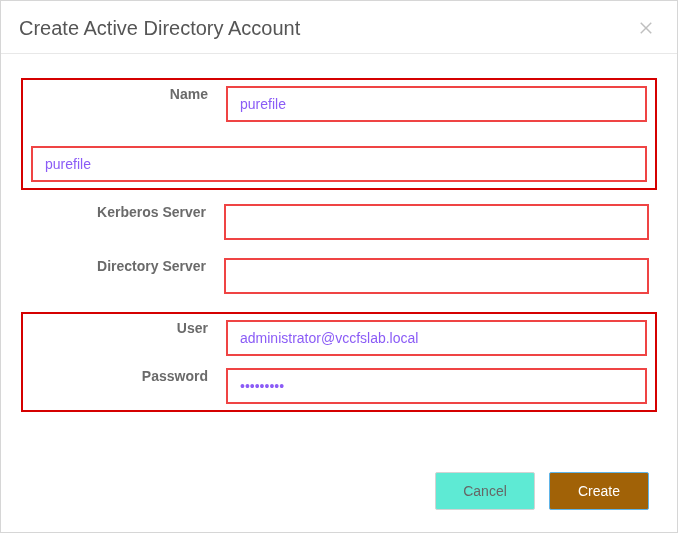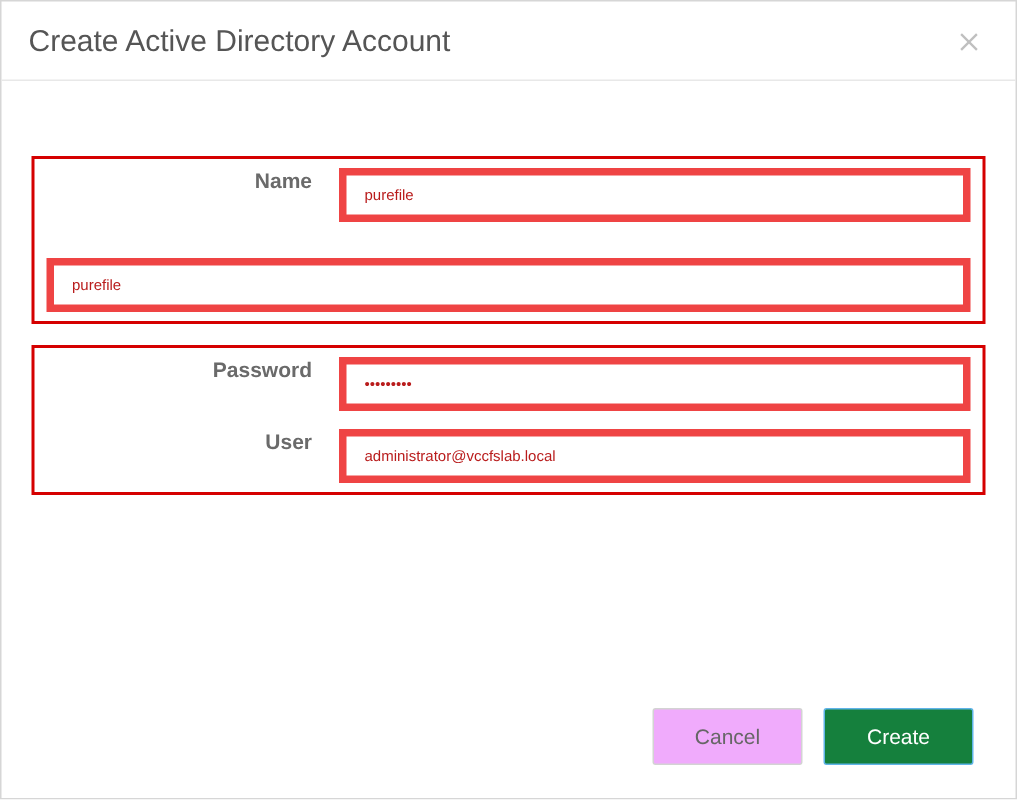--- a/index.html
+++ b/index.html
@@ -12,21 +12,20 @@
       background: #fff;
       width: 678px;
       height: 533px;
     }
     .dialog {
       border: 1px solid #d6d6d6;
       width: 678px;
       height: 533px;
       display: flex;
       flex-direction: column;
-      gap: 26px;
     }
     .dialog-header {
       display: flex;
       align-items: center;
       justify-content: space-between;
       padding: 14px 18px 12px 18px;
       border-bottom: 1px solid #e8e8e8;
     }
     .dialog-title {
       font-size: 20px;
@@ -61,24 +60,24 @@
       font-size: 14px;
       font-weight: 600;
       color: #6a6a6a;
     }
     .form-input-wrap {
       flex: 1;
     }
     .form-input {
       width: 100%;
       height: 36px;
-      border: 5px solid #ef4444;
+      border: 2px solid #ef4444;
       padding: 0 12px;
-      font-size: 10px;
-      color: #b91c1c;
+      font-size: 14px;
+      color: #8b5cf6;
       background: #fff;
       outline: none;
     }
     .highlight-box {
       border: 2px solid #d50000;
       padding: 6px 8px 0px 8px;
       margin-bottom: 14px;
       margin-left: -8px;
       margin-right: -8px;
     }
@@ -91,28 +90,28 @@
     .dialog-footer {
       padding: 12px 28px 22px 28px;
       display: flex;
       justify-content: flex-end;
       gap: 14px;
     }
     .btn {
       min-width: 100px;
       height: 38px;
       border: 1px solid #d3d3d3;
-      background: #f0abfc;
+      background: #5eead4;
       font-size: 14px;
       color: #666;
       cursor: pointer;
       border-radius: 2px;
     }
     .btn-primary {
-      background: #15803d;
+      background: #a16207;
       border-color: #5fb4e8;
       color: #fff;
     }
   </style>
 </head>
 <body>
 
 <div class="dialog">
 
   <div class="dialog-header">
@@ -138,33 +137,45 @@
       </div>
       <div class="form-row">
       </div>
       <div class="form-row">
         <div class="form-input-wrap">
           <input type="text" class="form-input" value="purefile" style="">
         </div>
       </div>
     </div>
 
+    <div class="form-row">
+      <div class="form-label">Kerberos Server</div>
+      <div class="form-input-wrap">
+        <input type="text" class="form-input" value="" style="">
+      </div>
+    </div>
 
+    <div class="form-row">
+      <div class="form-label">Directory Server</div>
+      <div class="form-input-wrap">
+        <input type="text" class="form-input" value="" style="">
+      </div>
+    </div>
 
     <div class="highlight-box">
+      <div class="form-row">
+        <div class="form-label">User</div>
+        <div class="form-input-wrap">
+          <input type="text" class="form-input" value="administrator@vccfslab.local" style="">
+        </div>
+      </div>
       <div class="form-row">
         <div class="form-label">Password</div>
         <div class="form-input-wrap">
           <input type="text" class="form-input" value="•••••••••" style="">
-        </div>
-      </div>
-      <div class="form-row">
-        <div class="form-label">User</div>
-        <div class="form-input-wrap">
-          <input type="text" class="form-input" value="administrator@vccfslab.local" style="">
         </div>
       </div>
     </div>
 
   </div>
 
   <div class="dialog-footer">
     <button class="btn">Cancel</button>
     <button class="btn btn-primary">Create</button>
   </div>

